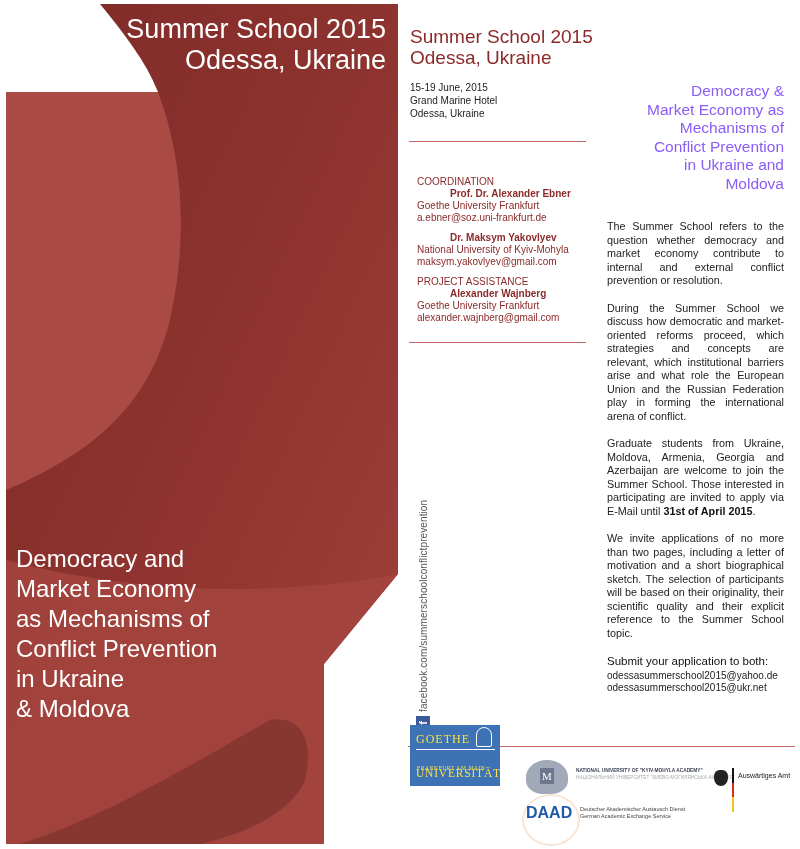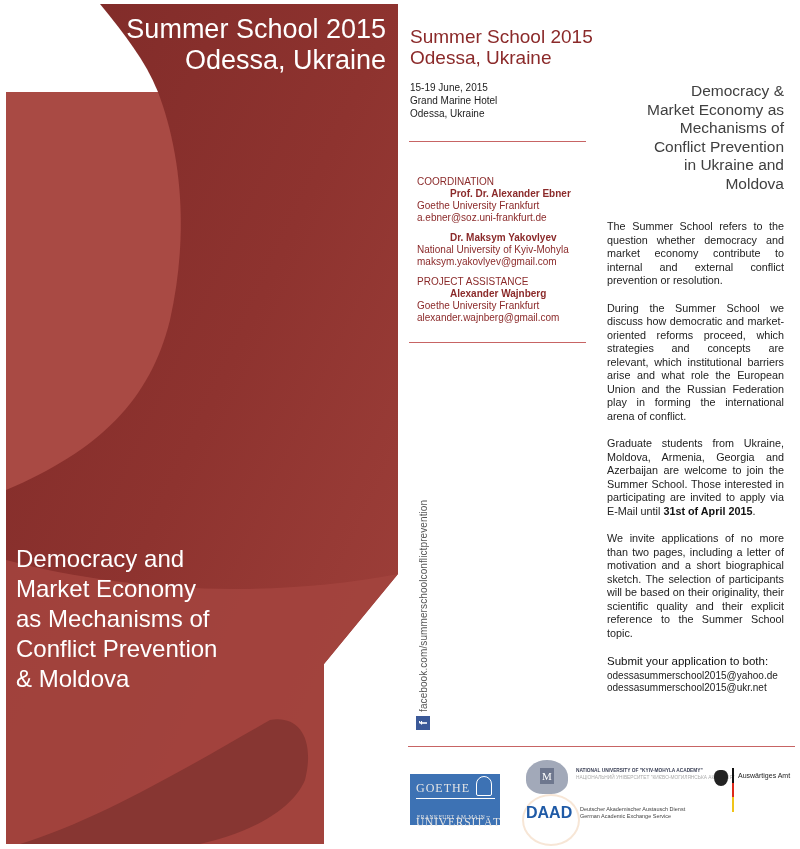--- a/index.html
+++ b/index.html
@@ -51,35 +51,35 @@
   }
   .fb-icon {
     position: absolute; left: 0; top: 226px; width: 14px; height: 14px;
     background: #3b5998; color: #fff; font-weight: bold; font-size: 11px;
     text-align: center; line-height: 15px; transform: rotate(-90deg);
   }
 
   
   .right { position: absolute; left: 607px; top: 82px; width: 177px; }
   .right-title {
-    text-align: right; color: #404040; font-size: 15.5px; line-height: 18.5px;
+    text-align: right; color: #8b5cf6; font-size: 15.5px; line-height: 18.5px;
   }
   .body {
     position: absolute; left: 607px; top: 220px; width: 177px;
     color: #222; font-size: 10.8px; line-height: 13.5px; text-align: justify;
   }
   .body p { margin-bottom: 14px; }
   .body b { font-weight: bold; color: #111; }
   .submit { color: #111; font-size: 11.5px; line-height: 14px; text-align: left; }
   .mail { font-size: 10px; line-height: 12px; text-align: left; margin-top: 2px; }
 
   
   .logo-goethe {
-    position: absolute; left: 410px; top: 774px; width: 90px; height: 51px;
-    background: #3d72b4; color: #e5e5e5;
+    position: absolute; left: 410px; top: 725px; width: 90px; height: 61px;
+    background: #3d72b4; color: #fde047;
   }
   .logo-goethe .g1 { position: absolute; left: 6px; top: 7px; font-family: "Liberation Serif", serif; font-size: 12px; letter-spacing: 1px; }
   .logo-goethe .g2 { position: absolute; left: 6px; top: 24px; font-family: "Liberation Serif", serif; font-size: 11.5px; letter-spacing: 0.8px; border-top: 1px solid #fff; padding-top: 17px; width: 79px; }
   .logo-goethe .g3 { position: absolute; left: 7px; top: 40px; font-family: "Liberation Serif", serif; font-size: 5.5px; letter-spacing: 0.6px; }
   .logo-goethe .bust { position: absolute; right: 8px; top: 2px; width: 16px; height: 20px; border: 1px solid #fff; border-radius: 8px 8px 2px 2px; }
 
   .logo-kma { position: absolute; left: 526px; top: 760px; }
   .kma-emblem {
     position: absolute; left: 0; top: 0; width: 42px; height: 34px;
     background: #8b94a8; border-radius: 50% 50% 40% 40%; opacity: 0.8;
@@ -126,20 +126,21 @@
   <div class="cover-title">
     <div>Summer School 2015</div>
     <div>Odessa, Ukraine</div>
   </div>
 
   <div class="cover-subject">
     <div>Democracy and</div>
     <div>Market Economy</div>
     <div>as Mechanisms of</div>
     <div>Conflict Prevention</div>
+    <div>in Ukraine</div>
     <div>&amp; Moldova</div>
   </div>
 </div>
 
 <div class="mid">
   <div class="mid-title">
     <div>Summer School 2015</div>
     <div>Odessa, Ukraine</div>
   </div>
   <div class="mid-meta">

